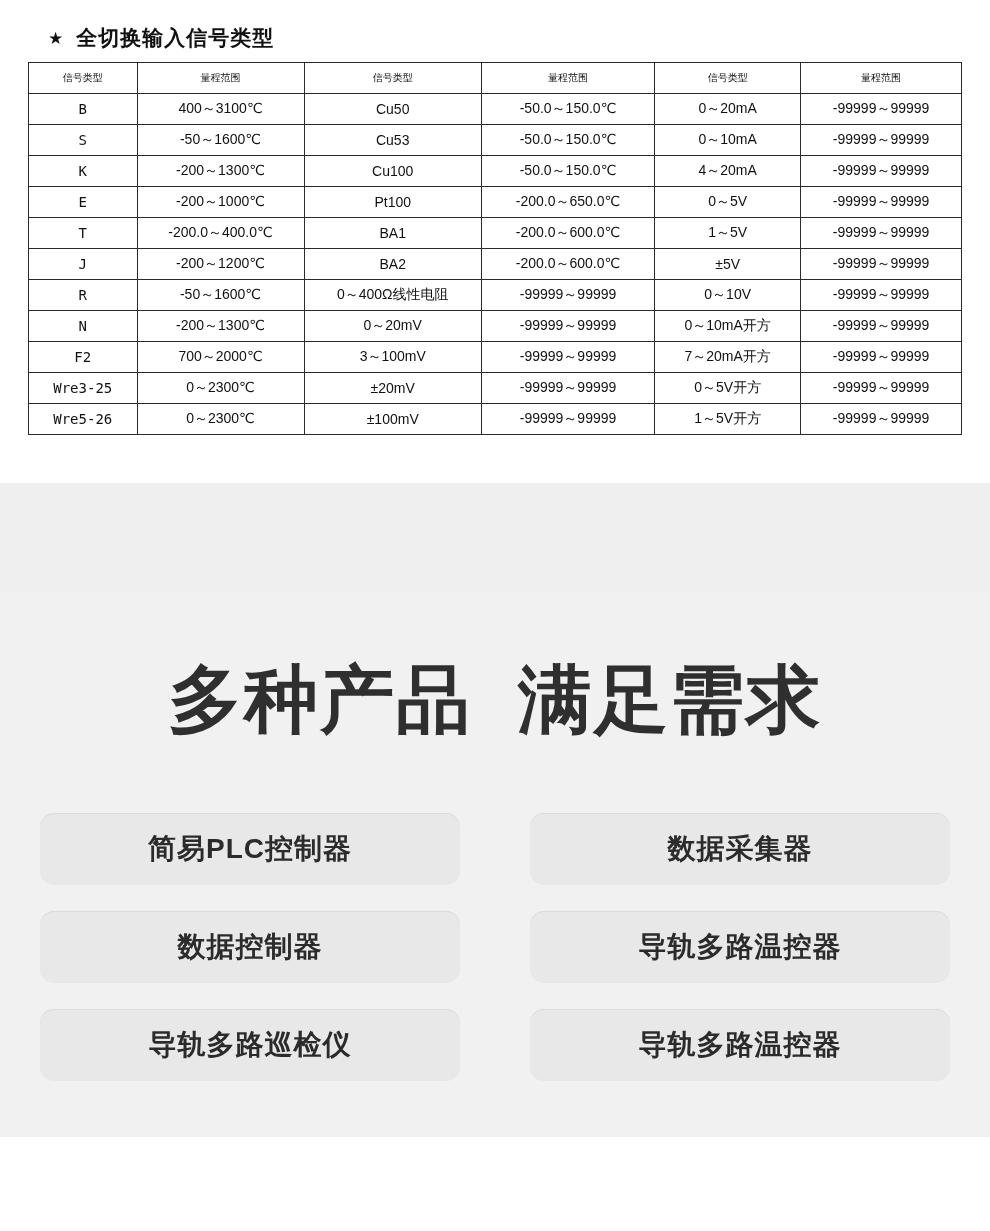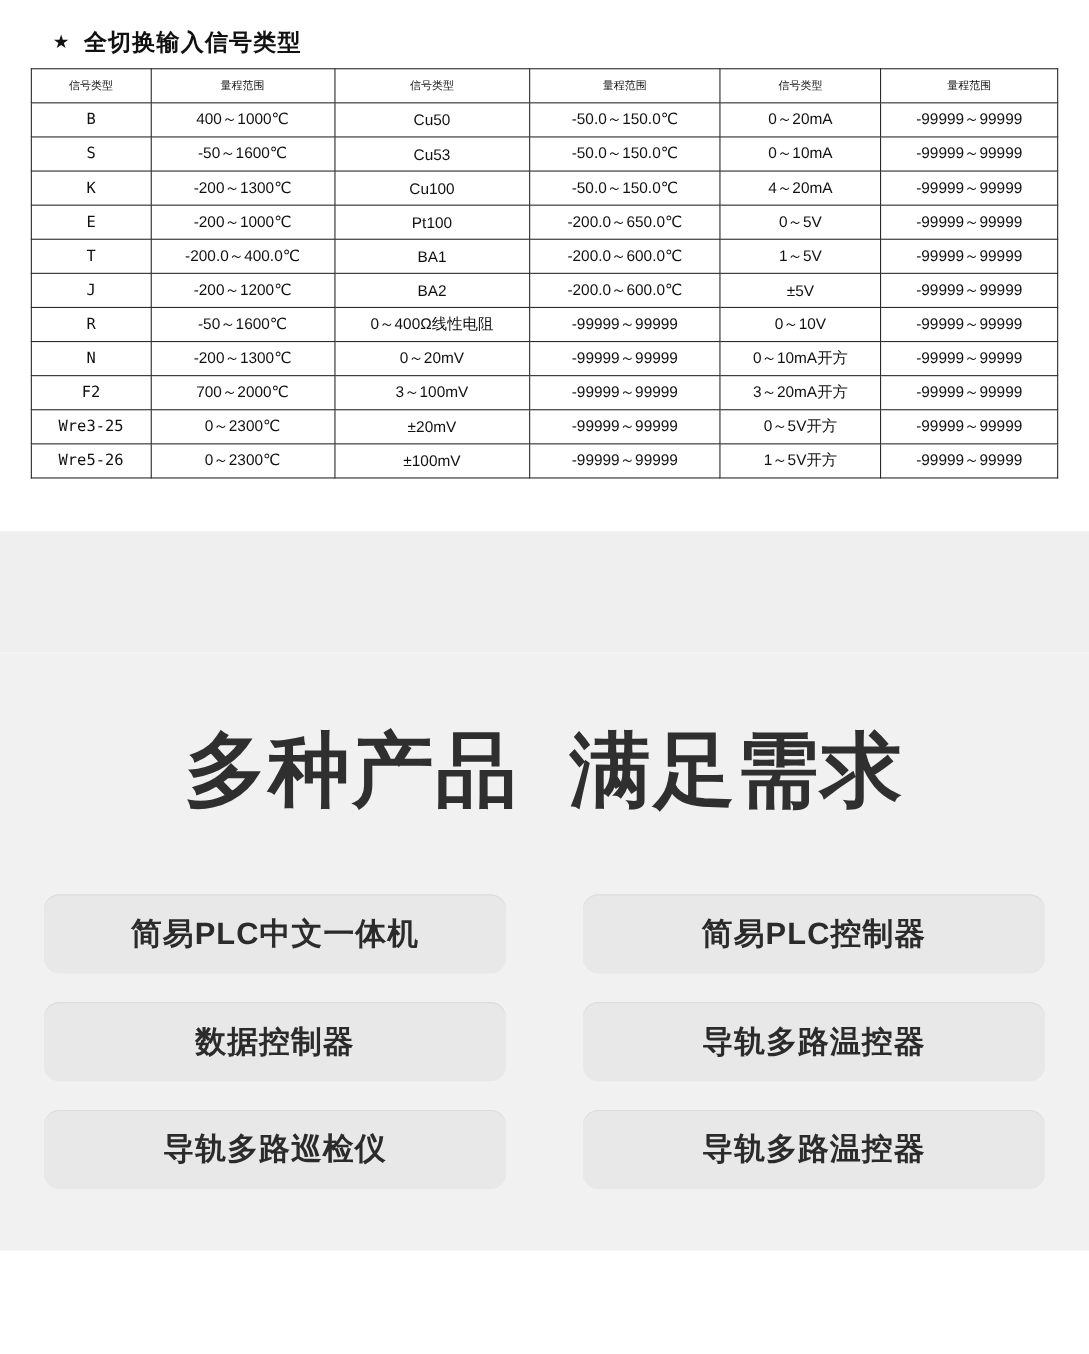--- a/index.html
+++ b/index.html
@@ -151,21 +151,21 @@
           <th>量程范围</th>
           <th>信号类型</th>
           <th>量程范围</th>
           <th>信号类型</th>
           <th>量程范围</th>
         </tr>
       </thead>
       <tbody>
         <tr>
           <td class="mono">B</td>
-          <td>400～1000℃</td>
+          <td>400～3100℃</td>
           <td>Cu50</td>
           <td>-50.0～150.0℃</td>
           <td>0～20mA</td>
           <td>-99999～99999</td>
         </tr>
         <tr>
           <td class="mono">S</td>
           <td>-50～1600℃</td>
           <td>Cu53</td>
           <td>-50.0～150.0℃</td>
@@ -218,21 +218,21 @@
           <td>0～20mV</td>
           <td>-99999～99999</td>
           <td>0～10mA开方</td>
           <td>-99999～99999</td>
         </tr>
         <tr>
           <td class="mono">F2</td>
           <td>700～2000℃</td>
           <td>3～100mV</td>
           <td>-99999～99999</td>
-          <td>3～20mA开方</td>
+          <td>7～20mA开方</td>
           <td>-99999～99999</td>
         </tr>
         <tr>
           <td class="mono">Wre3-25</td>
           <td>0～2300℃</td>
           <td>±20mV</td>
           <td>-99999～99999</td>
           <td>0～5V开方</td>
           <td>-99999～99999</td>
         </tr>
@@ -251,23 +251,23 @@
 
   <div class="gray-band"></div>
 
   <div class="products-section">
     <div class="big-heading">
       <span>多种产品</span>
       <span>满足需求</span>
     </div>
 
     <div class="product-grid">
-      <div class="product-pill">简易PLC中文一体机</div>
       <div class="product-pill">简易PLC控制器</div>
 
+      <div class="product-pill">数据采集器</div>
 
       <div class="product-pill">数据控制器</div>
       <div class="product-pill">导轨多路温控器</div>
 
       <div class="product-pill">导轨多路巡检仪</div>
       <div class="product-pill">导轨多路温控器</div>
     </div>
   </div>
 
 </div>

